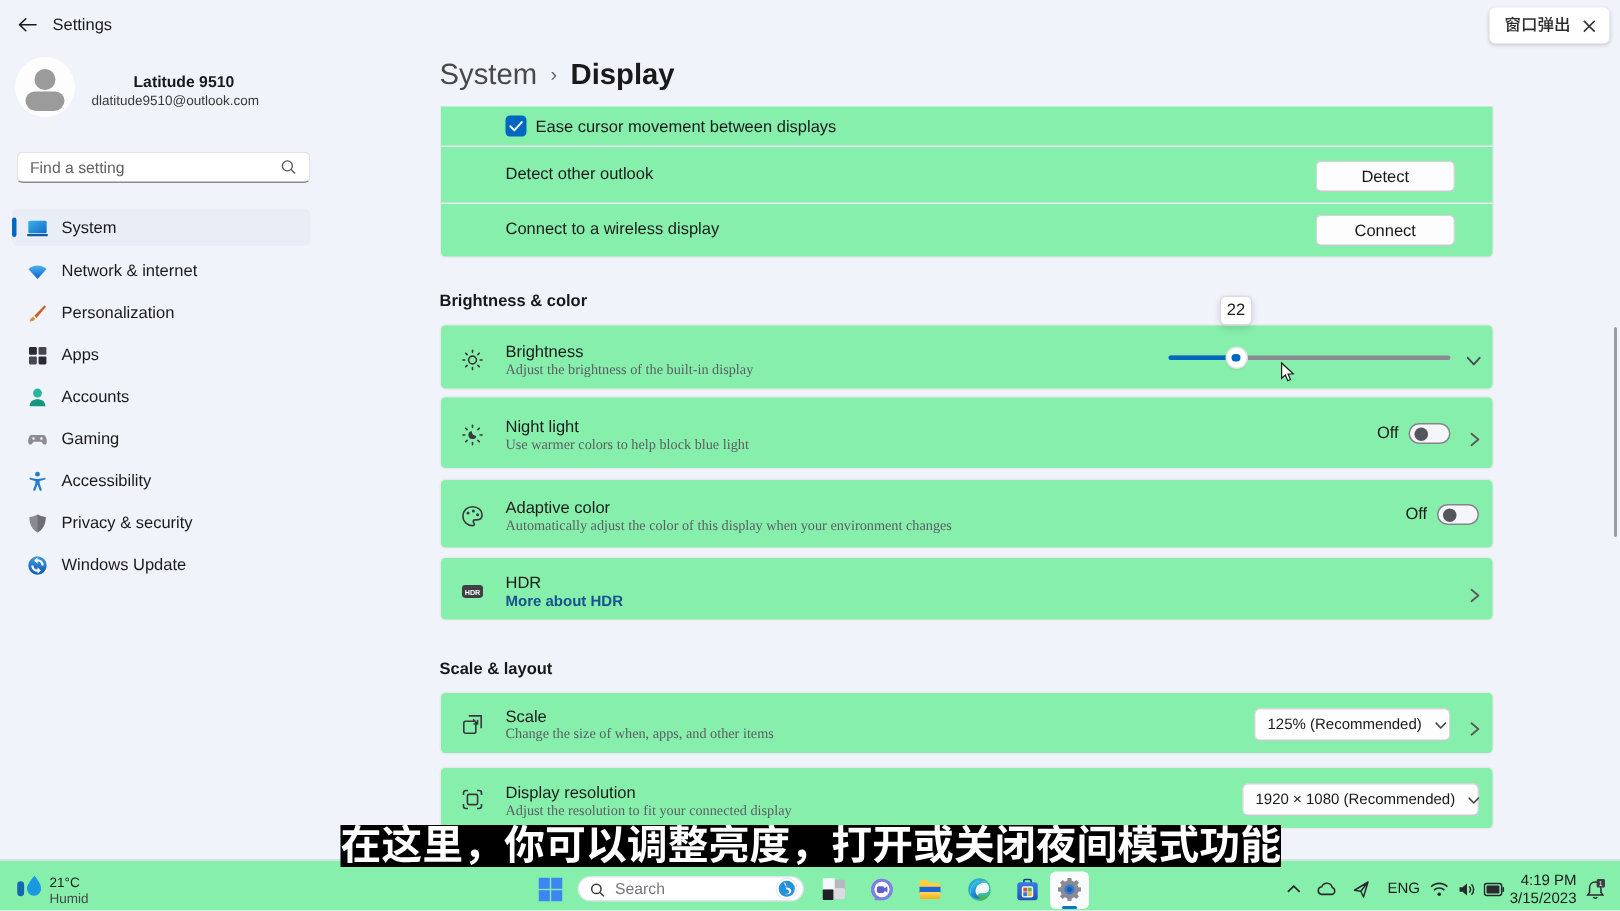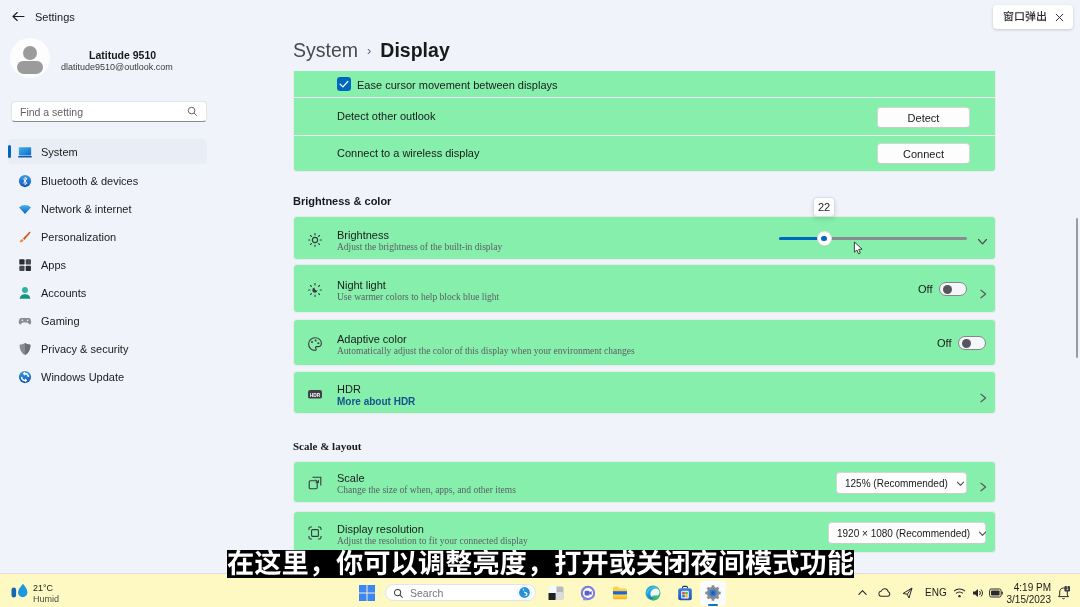--- a/index.html
+++ b/index.html
@@ -45,21 +45,21 @@
 .toggle::after { content:""; position:absolute; left:2.8px; top:2.2px; width:9px; height:9px; border-radius:50%; background:#55555c; }
 .offlbl { position:absolute; font-size:11px; color:#1b1b1b; }
 
 .chev { position:absolute; }
 
 .select { position:absolute; height:22px; background:#fdfdfe; border:1px solid #d5d5da; border-bottom-color:#c9c9cf; border-radius:4px; font-size:10px; color:#191919; display:flex; align-items:center; padding:0 8px; white-space:nowrap; justify-content:space-between; }
 
 
 .subbar { left:227px; top:550px; width:627px; height:28px; background:#000; z-index:5; }
 
-.taskbar { left:0; top:573px; width:1080px; height:34px; background:#fef9c3; border-top:1px solid #dcdfe7; z-index:1; }
+.taskbar { left:0; top:573px; width:1080px; height:34px; background:#86efac; border-top:1px solid #dcdfe7; z-index:1; }
 .scrollbar { left:1076px; top:218px; width:2px; height:140px; background:#9a9aa2; border-radius:1px; }
 </style>
 </head>
 <body>
 
 <svg class="abs backarrow" style="left:12px;top:11px;width:13px;height:11px;" viewBox="0 0 13 11">
     <path d="M1 5.5 H 12 M1 5.5 L 5.2 1.5 M1 5.5 L 5.2 9.5" stroke="#1b1b1b" stroke-width="1.1" fill="none" stroke-linecap="round" stroke-linejoin="round"></path>
   </svg>
 <div class="abs apptitle">Settings</div>
 <div class="abs popup">
@@ -96,33 +96,20 @@
           <linearGradient id="gsys" x1="0" y1="0" x2="1" y2="1">
             <stop offset="0" stop-color="#3db3e8"></stop>
             <stop offset="1" stop-color="#0f69c9"></stop>
           </linearGradient>
         </defs>
       </svg>
       <span>System</span>
     </div>
 <div class="navitem">
       <svg class="navicon" viewBox="0 0 16 16">
-        <circle cx="8" cy="8" r="7" fill="url(#gbt)"></circle>
-        <path d="M6 5.2 L10.2 10.6 L8 12.2 L8 3.8 L10.2 5.4 L6 10.8" stroke="#fff" stroke-width="1" fill="none" stroke-linejoin="round"></path>
-        <defs>
-          <linearGradient id="gbt" x1="0" y1="0" x2="0" y2="1">
-            <stop offset="0" stop-color="#3f9ae0"></stop>
-            <stop offset="1" stop-color="#0d57b8"></stop>
-          </linearGradient>
-        </defs>
-      </svg>
-      <span>Bluetooth &amp; devices</span>
-    </div>
-<div class="navitem">
-      <svg class="navicon" viewBox="0 0 16 16">
         <path d="M1.2 6.2 A9.6 9.6 0 0 1 14.8 6.2 L8 13.8 Z" fill="url(#gnet)"></path>
         <defs>
           <linearGradient id="gnet" x1="0" y1="0" x2="0" y2="1">
             <stop offset="0" stop-color="#49b2ef"></stop>
             <stop offset="1" stop-color="#0e63c4"></stop>
           </linearGradient>
         </defs>
       </svg>
       <span>Network &amp; internet</span>
     </div>
@@ -149,20 +136,27 @@
       </svg>
       <span>Accounts</span>
     </div>
 <div class="navitem">
       <svg class="navicon" viewBox="0 0 16 16">
         <path d="M3.4 4.5 H12.6 C14.4 4.5 15.4 8.2 15 10.4 C14.7 12.1 13.2 12.3 12.2 11.2 L10.8 9.7 H5.2 L3.8 11.2 C2.8 12.3 1.3 12.1 1 10.4 C0.6 8.2 1.6 4.5 3.4 4.5 Z" fill="#8c8c94"></path>
         <circle cx="5" cy="7.2" r="0.9" fill="#fff"></circle>
         <circle cx="11" cy="7.2" r="0.9" fill="#fff"></circle>
       </svg>
       <span>Gaming</span>
+    </div>
+<div class="navitem">
+      <svg class="navicon" viewBox="0 0 16 16">
+        <circle cx="8" cy="2.4" r="1.8" fill="#2479d0"></circle>
+        <path d="M2.2 5 C4.2 5.8 6 6.1 8 6.1 C10 6.1 11.8 5.8 13.8 5 L14.2 6.3 C12.6 7 11.2 7.4 9.6 7.6 L9.6 9.5 L11.4 14.6 L9.9 15.2 L8 10.2 L6.1 15.2 L4.6 14.6 L6.4 9.5 L6.4 7.6 C4.8 7.4 3.4 7 1.8 6.3 Z" fill="#2479d0"></path>
+      </svg>
+      <span>Accessibility</span>
     </div>
 <div class="navitem">
       <svg class="navicon" viewBox="0 0 16 16">
         <path d="M8 1.2 C10 2.4 12.2 3 14.2 3 C14.2 8.6 12 12.8 8 14.8 C4 12.8 1.8 8.6 1.8 3 C3.8 3 6 2.4 8 1.2 Z" fill="#8a8a92"></path>
         <path d="M8 1.2 C10 2.4 12.2 3 14.2 3 C14.2 8.6 12 12.8 8 14.8 Z" fill="#6e6e76"></path>
       </svg>
       <span>Privacy &amp; security</span>
     </div>
 <div class="navitem">
       <svg class="navicon" viewBox="0 0 16 16">
@@ -261,21 +255,21 @@
       <div style="position:absolute; left:13px; top:14px;"><svg width="16" height="16" viewBox="0 0 16 16">
           <rect x="1" y="4" width="14" height="8.6" rx="2.2" fill="#3f3f45"></rect>
           <text x="8" y="10.7" font-size="4.8" font-weight="bold" fill="#fff" text-anchor="middle" font-family="Liberation Sans">HDR</text>
         </svg></div>
       <div class="cardtitle" style="top:11px;">HDR</div>
       <div style="position:absolute; left:43px; top:24px; font-size:10px; font-weight:bold; color:#17518f;">More about HDR</div>
       <div class="chev" style="left:684px; top:17px;"><svg width="10" height="10" viewBox="0 0 10 10">
           <path d="M3 1.2 L7.6 5 L3 8.8" stroke="#595959" stroke-width="1.2" fill="none" stroke-linecap="round" stroke-linejoin="round"></path>
         </svg></div>
     </div>
-    <div class="abs sechdr" style="top:440px;font-family:Liberation Serif, serif;">Scale &amp; layout</div>
+    <div class="abs sechdr" style="top:440px;">Scale &amp; layout</div>
     <div class="card" style="top:461px; height:42px;">
       <div style="position:absolute; left:13px; top:13px;"><svg width="16" height="16" viewBox="0 0 16 16">
           <path d="M5.5 2.2 H13.8 V10.5" stroke="#3a3a3e" stroke-width="1.1" fill="none"></path>
           <rect x="2.2" y="5.8" width="8" height="8" rx="1.2" stroke="#3a3a3e" stroke-width="1.1" fill="none"></rect>
           <path d="M8.4 4.6 L11.4 7.6 M11.4 4.9 V7.6 H8.7" stroke="#3a3a3e" stroke-width="1" fill="none"></path>
         </svg></div>
       <div class="cardtitle" style="top:10px;">Scale</div>
       <div class="cardsub" style="top:23px;">Change the size of when, apps, and other items</div>
       <div class="select" style="left:542px; top:10px; width:131px;">125% (Recommended)<span style="margin-left:8px; display:inline-flex;">
           <svg width="9" height="9" viewBox="0 0 10 10">

